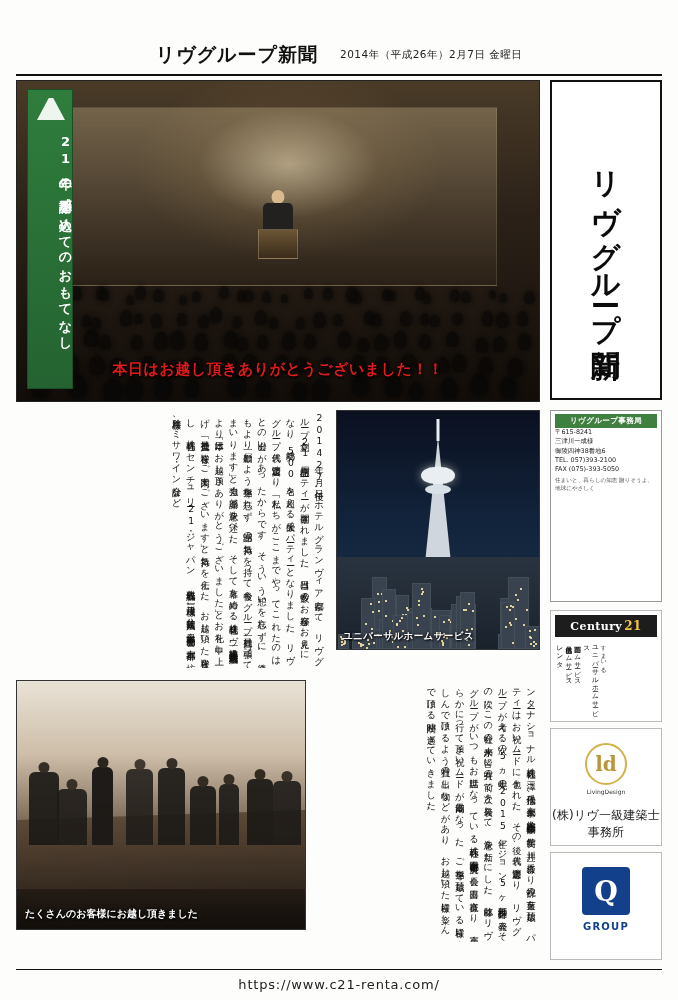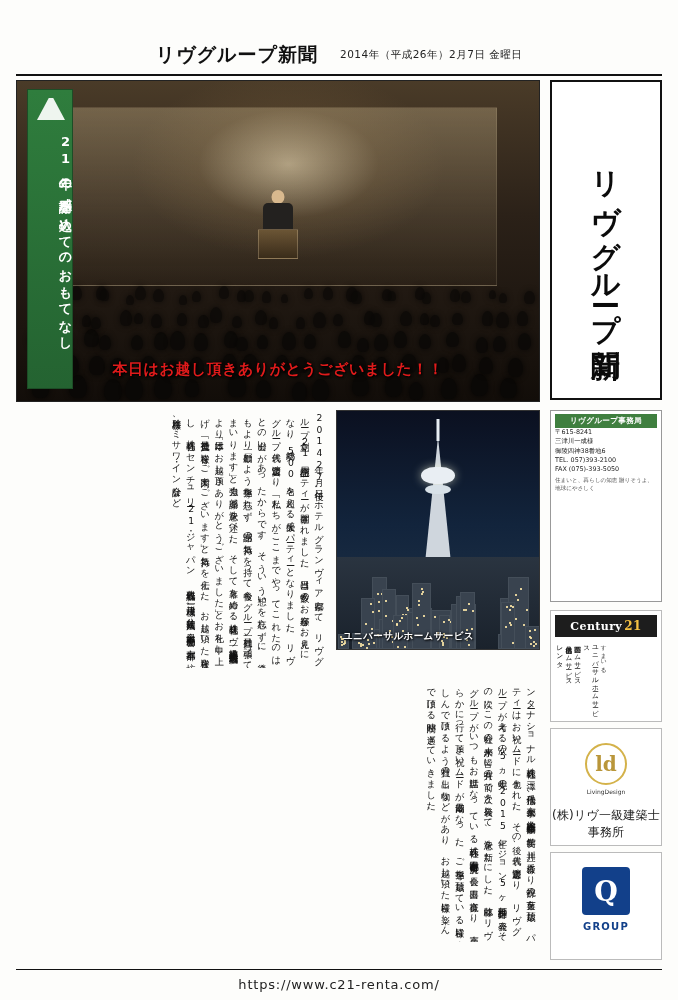--- a/index.html
+++ b/index.html
@@ -978,20 +978,37 @@
                 <div class="win" style="left: 20.7749px; top: 9.2087px;"></div>
                 <div class="win" style="left: 8.02464px; top: 11.7562px;"></div>
                 <div class="win" style="left: 9.93227px; top: 11.3972px;"></div>
               </div>
             </div>
           <div class="tower-caption">ユニバーサルホームサービス</div>
         </div>
       </div>
 
       <div class="low-band">
+        <div class="lobby-photo">
+          <div class="lobby-bg"></div>
+          <div class="lobby-counter"></div>
+          <div class="lobby-counter2"></div>
+          <div id="people">
+              <div class="person" style="left: 4%; width: 30.8249px; height: 73.0612px; opacity: 0.93;"></div>
+              <div class="person" style="left: 14%; width: 29.2902px; height: 56.146px; opacity: 0.89;"></div>
+              <div class="person" style="left: 26%; width: 21.4177px; height: 78.1526px; opacity: 0.99;"></div>
+              <div class="person" style="left: 38%; width: 26.6474px; height: 75.9846px; opacity: 0.85;"></div>
+              <div class="person" style="left: 49%; width: 26.9212px; height: 76.7958px; opacity: 0.92;"></div>
+              <div class="person" style="left: 60%; width: 26.6116px; height: 58.4785px; opacity: 0.93;"></div>
+              <div class="person" style="left: 70%; width: 20.4874px; height: 61.0482px; opacity: 0.91;"></div>
+              <div class="person" style="left: 80%; width: 25.4468px; height: 65.8464px; opacity: 0.94;"></div>
+              <div class="person" style="left: 89%; width: 28.106px; height: 64.0056px; opacity: 0.89;"></div>
+            </div>
+          <div class="lobby-caption">たくさんのお客様にお越し頂きました</div>
+        </div>
 
         <div class="article-v2">
           <p>ンターナショナル株式会社 三澤 千代治様、京都大学 大学院総合生存学館 学館長 川井 秀一様より祝辞の言葉を頂戴し、パーティーはお祝いムードに包まれた。その後、代表 渡辺野より リヴグループが考える次の5ヵ年先の2015年ビジョン・5ヶ年計画指針を発表。その次にこの会社の未来が皆に共有の前で次々と発表して、決意を新たにした。乾杯はリヴグループがいつもお世話になっている株式会社 喜田寛都市研究所 会長 喜田 寛様より、声高らかに行って頂き祝いムードが最高潮になった。ご指導を頂戴している皆様に楽しんで頂けるよう社員の出し物などがあり、お越し頂いた皆様に楽しんで頂ける時間が過ぎていきました。</p>
         </div>
       </div>
     </div>
 
     <div class="right-col">
 
       <div class="nameplate">

